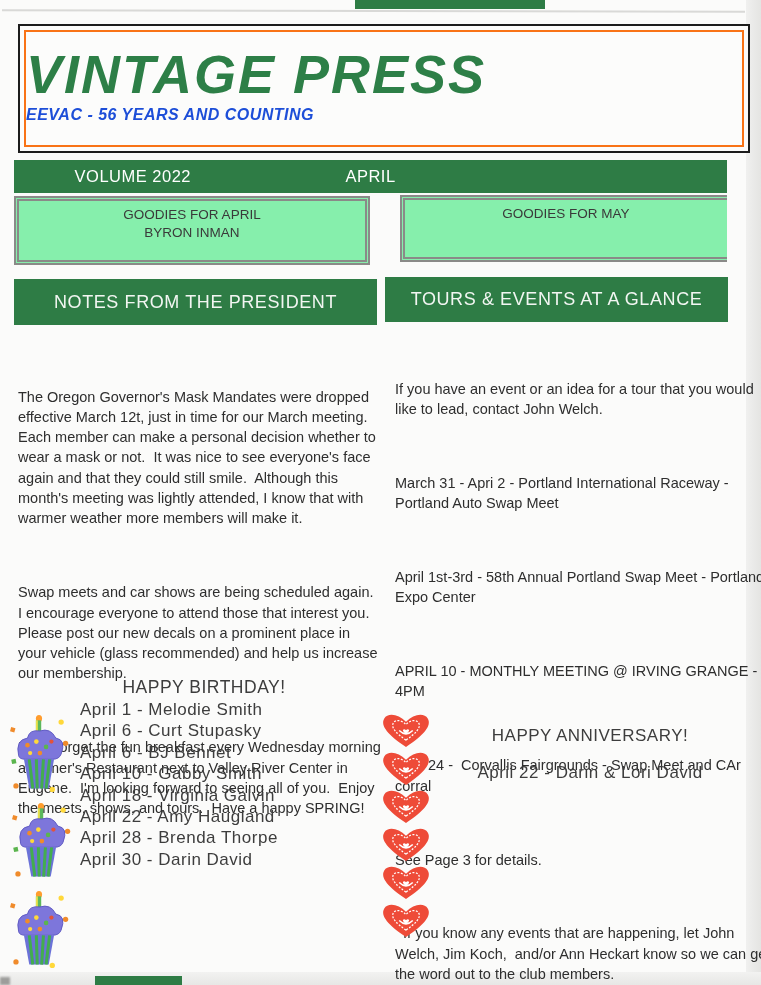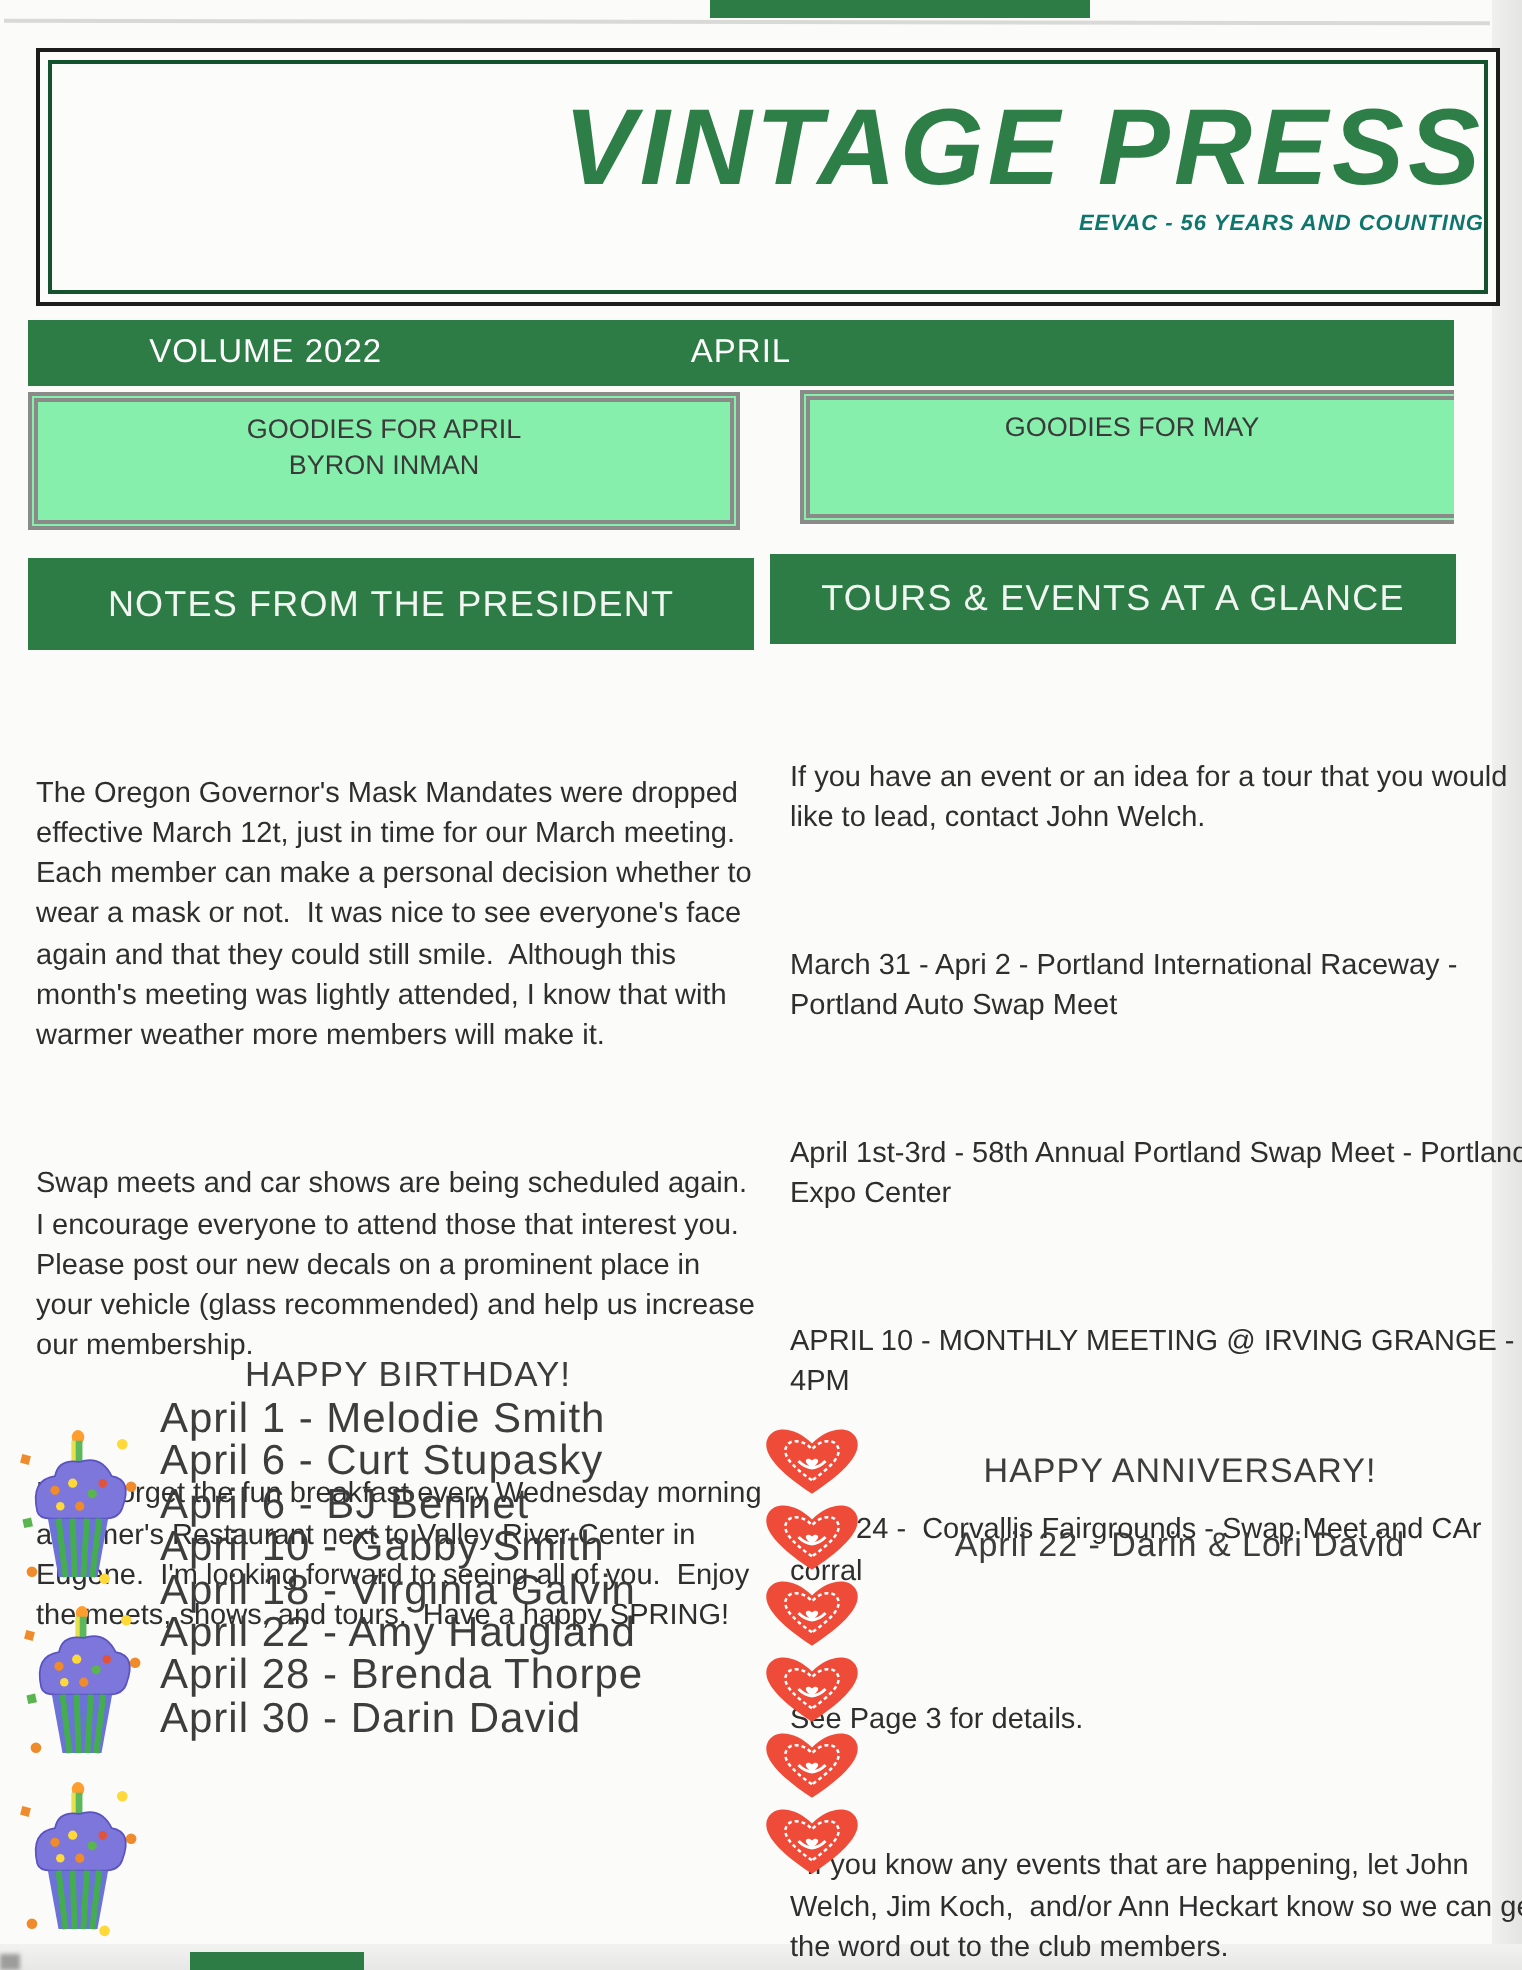--- a/index.html
+++ b/index.html
@@ -14,23 +14,23 @@
   
   .edge-right{left:746px;top:0;width:15px;height:985px;background:linear-gradient(to right,#f0f0ef,#e4e4e2);}
   .edge-bottom{left:0;top:972px;width:761px;height:13px;background:linear-gradient(to bottom,#f2f2f1,#e7e7e5);}
   .smudge-bl{left:0;top:977px;width:10px;height:8px;background:#9d9d9b;filter:blur(1px);}
   .hairline-top{left:2px;top:10px;width:743px;height:2px;background:#d9d9d7;transform:rotate(0.1deg);}
   .strip-top-green{left:355px;top:0;width:190px;height:9px;background:var(--green);}
   .strip-bottom-green{left:95px;top:976px;width:87px;height:9px;background:var(--green);}
 
   
   .masthead{left:18px;top:24px;width:720px;height:117px;border:2px solid #1c1c1c;padding:4px;background:#fcfcfb;}
-  .masthead-inner{border:2px solid #14532d;width:100%;height:100%;box-sizing:border-box;text-align:right;}
+  .masthead-inner{border:2px solid #f97316;width:100%;height:100%;box-sizing:border-box;text-align:left;}
   .mast-title{margin-top:14px;font-size:54px;line-height:56px;font-weight:bold;font-style:italic;color:#2d7f47;letter-spacing:2px;}
-  .mast-sub{margin-top:4px;font-size:11px;font-weight:bold;font-style:italic;color:#0f766e;letter-spacing:0.5px;margin-left:20px;}
+  .mast-sub{margin-top:4px;font-size:16px;font-weight:bold;font-style:italic;color:#1d4ed8;letter-spacing:0.5px;}
 
   
   .info-bar{left:14px;top:160px;width:713px;height:33px;background:var(--green);display:grid;grid-template-columns:1fr 1fr 1fr;align-items:center;}
   .info-bar div{text-align:center;color:#fff;font-size:16.5px;letter-spacing:0.5px;}
 
   
   .goodies{border:5px double #8a8a88;box-sizing:border-box;text-align:center;font-size:13.5px;line-height:17.5px;color:#3a3a3a;padding-top:5px;background:#86efac;}
   .goodies-april{left:14px;top:196px;width:356px;height:69px;}
   .goodies-may{left:400px;top:195px;width:327px;height:67px;border-right:none;}
 
@@ -41,21 +41,21 @@
 
   
   .copy{font-size:14.5px;line-height:20.3px;color:var(--ink);white-space:pre-wrap;}
   .copy p{margin:0 0 13px 0;}
   .copy-left{left:18px;top:346px;width:363px;}
   .copy-right{left:395px;top:338px;width:382px;}
 
   
   .round{color:#3d3d3d;letter-spacing:0.5px;}
   .bday-title{left:18px;top:677px;width:372px;text-align:center;font-size:17.5px;}
-  .bday-list{left:80px;top:699px;width:300px;font-size:21px;line-height:21.4px;}
+  .bday-list{left:80px;top:699px;width:300px;font-size:17px;line-height:21.4px;}
   .anniv-title{left:440px;top:726px;width:300px;text-align:center;font-size:17px;}
   .anniv-item{left:440px;top:763px;width:300px;text-align:center;font-size:17px;}
 
   .cupcake{width:62px;height:84px;}
   .cup1{left:8px;top:712px;}
   .cup2{left:10px;top:800px;}
   .cup3{left:8px;top:888px;}
 
   .hearts{left:377px;top:712px;width:60px;display:flex;flex-direction:column;}
   .hearts svg{display:block;margin-top:-1px;}

